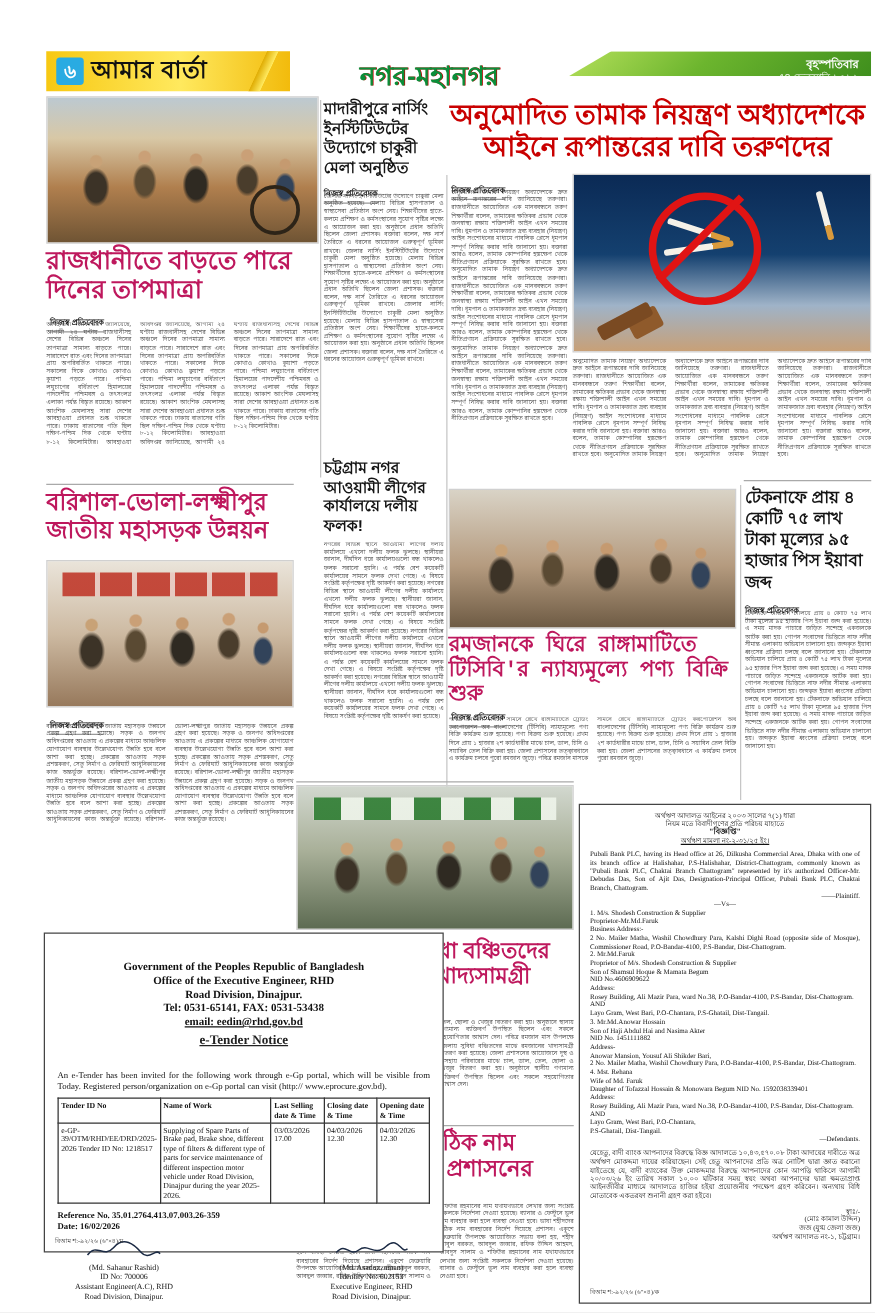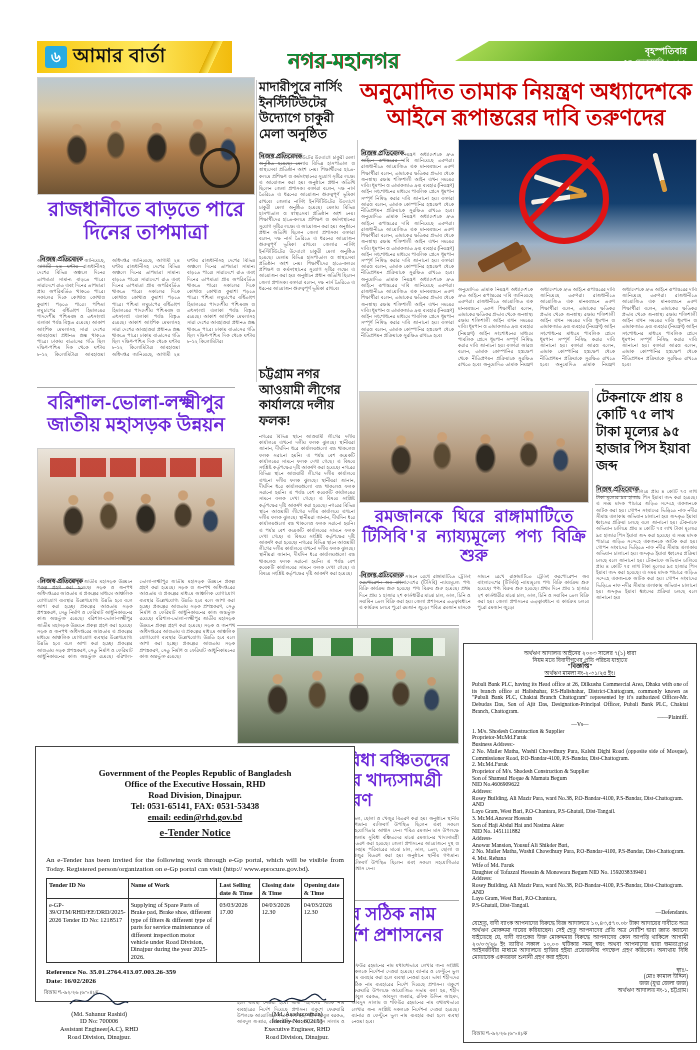--- a/index.html
+++ b/index.html
@@ -12,21 +12,21 @@
         background:linear-gradient(115deg,transparent 45%,#e0ae06 46%,#ffe95e 60%,transparent 61%);}
   .pageno{width:22px;height:22px;background:#29abe2;color:#fff;font-weight:bold;font-size:15px;
         display:flex;align-items:center;justify-content:center;border-radius:3px;}
   .brand{font-size:19px;font-weight:bold;color:#111;letter-spacing:.5px;}
   .section-title{font-size:21px;font-weight:bold;color:#0a8f3a;text-align:center;text-shadow:.6px 0 #c40000;}
   .band-right{background:linear-gradient(135deg,#b5e05a,#6cb52e 45%,#3f8f1d);clip-path:polygon(34px 0,100% 0,100% 100%,0 100%);
         color:#fff;text-align:right;padding:4px 10px 0 0;box-sizing:border-box;line-height:12px;}
   .band-right .d1{font-size:9px;font-weight:bold;}
   .band-right .d2{font-size:8px;}
   
-  .hl{font-weight:bold;color:#6d28d9;text-align:center;line-height:1.15;}
+  .hl{font-weight:bold;color:#be185d;text-align:left;line-height:1.15;}
   .hl-red{font-weight:bold;color:#c90000;text-align:center;line-height:1.2;}
   .hl-left{font-weight:bold;color:#141414;text-align:left;line-height:1.25;}
   .byline{font-size:6.5px;font-weight:bold;color:#111;border-bottom:1px solid #999;display:inline-block;padding-bottom:1px;}
   .body-t{font-size:4.8px;line-height:1.3;color:#3a3a3a;text-align:justify;overflow:hidden;word-break:break-word;column-gap:7px;}
   .c2{column-count:2;} .c3{column-count:3;}
   .hr{height:1px;background:#a9a9a9;}
   .vr{width:1px;background:#c6c6c6;}
   
   .photo{overflow:hidden;border:1px solid #d0d0d0;box-sizing:border-box;}
   .crowd{width:100%;height:100%;
@@ -140,21 +140,21 @@
   <div class="abs" style="left:240px;top:806px;"><span class="byline">নিজস্ব প্রতিবেদক</span></div>
   <div class="abs body-t c2" style="left:237px;top:816px;width:222px;height:82px;">পবিত্র রমজান মাস উপলক্ষে জেলায় সুবিধা বঞ্চিতদের মাঝে রমজানের খাদ্যসামগ্রী বিতরণ করা হয়েছে। জেলা প্রশাসনের আয়োজনে দুস্থ ও অসহায় পরিবারের মাঝে চাল, ডাল, তেল, ছোলা ও খেজুর বিতরণ করা হয়। অনুষ্ঠানে স্থানীয় গণ্যমান্য ব্যক্তিবর্গ উপস্থিত ছিলেন এবং সকলে সহযোগিতার আশ্বাস দেন। পবিত্র রমজান মাস উপলক্ষে জেলায় সুবিধা বঞ্চিতদের মাঝে রমজানের খাদ্যসামগ্রী বিতরণ করা হয়েছে। জেলা প্রশাসনের আয়োজনে দুস্থ ও অসহায় পরিবারের মাঝে চাল, ডাল, তেল, ছোলা ও খেজুর বিতরণ করা হয়। অনুষ্ঠানে স্থানীয় গণ্যমান্য ব্যক্তিবর্গ উপস্থিত ছিলেন এবং সকলে সহযোগিতার আশ্বাস দেন। পবিত্র রমজান মাস উপলক্ষে জেলায় সুবিধা বঞ্চিতদের মাঝে রমজানের খাদ্যসামগ্রী বিতরণ করা হয়েছে। জেলা প্রশাসনের আয়োজনে দুস্থ ও অসহায় পরিবারের মাঝে চাল, ডাল, তেল, ছোলা ও খেজুর বিতরণ করা হয়। অনুষ্ঠানে স্থানীয় গণ্যমান্য ব্যক্তিবর্গ উপস্থিত ছিলেন এবং সকলে সহযোগিতার আশ্বাস দেন।</div>
 
   <div class="abs hr" style="left:237px;top:900px;width:222px;"></div>
   <div class="abs hl" style="left:237px;top:904px;width:222px;font-size:18px;">ভাষা শহীদদের সঠিক নাম ব্যবহারের নির্দেশ প্রশাসনের</div>
   <div class="abs" style="left:240px;top:953px;"><span class="byline">নিজস্ব প্রতিবেদক</span></div>
   <div class="abs body-t c2" style="left:237px;top:963px;width:222px;height:84px;">ভাষা শহীদদের সঠিক নাম ব্যবহারের নির্দেশ দিয়েছে প্রশাসন। একুশে ফেব্রুয়ারি উপলক্ষে আয়োজিত সভায় বলা হয়, শহীদ আবুল বরকত, আবদুল জব্বার, রফিক উদ্দিন আহমদ, আবদুস সালাম ও শফিউর রহমানের নাম যথাযথভাবে লেখার জন্য সংশ্লিষ্ট সকলকে নির্দেশনা দেওয়া হয়েছে। ব্যানার ও ফেস্টুনে ভুল নাম ব্যবহার করা হলে ব্যবস্থা নেওয়া হবে। ভাষা শহীদদের সঠিক নাম ব্যবহারের নির্দেশ দিয়েছে প্রশাসন। একুশে ফেব্রুয়ারি উপলক্ষে আয়োজিত সভায় বলা হয়, শহীদ আবুল বরকত, আবদুল জব্বার, রফিক উদ্দিন আহমদ, আবদুস সালাম ও শফিউর রহমানের নাম যথাযথভাবে লেখার জন্য সংশ্লিষ্ট সকলকে নির্দেশনা দেওয়া হয়েছে। ব্যানার ও ফেস্টুনে ভুল নাম ব্যবহার করা হলে ব্যবস্থা নেওয়া হবে। ভাষা শহীদদের সঠিক নাম ব্যবহারের নির্দেশ দিয়েছে প্রশাসন। একুশে ফেব্রুয়ারি উপলক্ষে আয়োজিত সভায় বলা হয়, শহীদ আবুল বরকত, আবদুল জব্বার, রফিক উদ্দিন আহমদ, আবদুস সালাম ও শফিউর রহমানের নাম যথাযথভাবে লেখার জন্য সংশ্লিষ্ট সকলকে নির্দেশনা দেওয়া হয়েছে। ব্যানার ও ফেস্টুনে ভুল নাম ব্যবহার করা হলে ব্যবস্থা নেওয়া হবে।</div>
 
   <div class="abs notice" style="left:35px;top:746px;width:320px;height:256px;padding:21px 10px;">
     <div class="tn-head">Government of the Peoples Republic of Bangladesh</div>
-    <div class="tn-head">Office of the Executive Hossain, RHD</div>
+    <div class="tn-head">Office of the Executive Engineer, RHD</div>
     <div class="tn-head">Road Division, Dinajpur.</div>
     <div class="tn-head">Tel: 0531-65141, FAX: 0531-53438</div>
     <div class="tn-head" style="text-decoration:underline;">email: eedin@rhd.gov.bd</div>
     <div class="tn-title">e-Tender Notice</div>
     <div class="tn-intro">An e-Tender has been invited for the following work through e-Gp portal, which will be visible from Today. Registered person/organization on e-Gp portal can visit (http:// www.eprocure.gov.bd).</div>
     <table class="tn-table">
       <tbody>
           <tr>
         <th style="width:52px;">Tender ID No</th>
         <th style="width:112px;">Name of Work</th>

